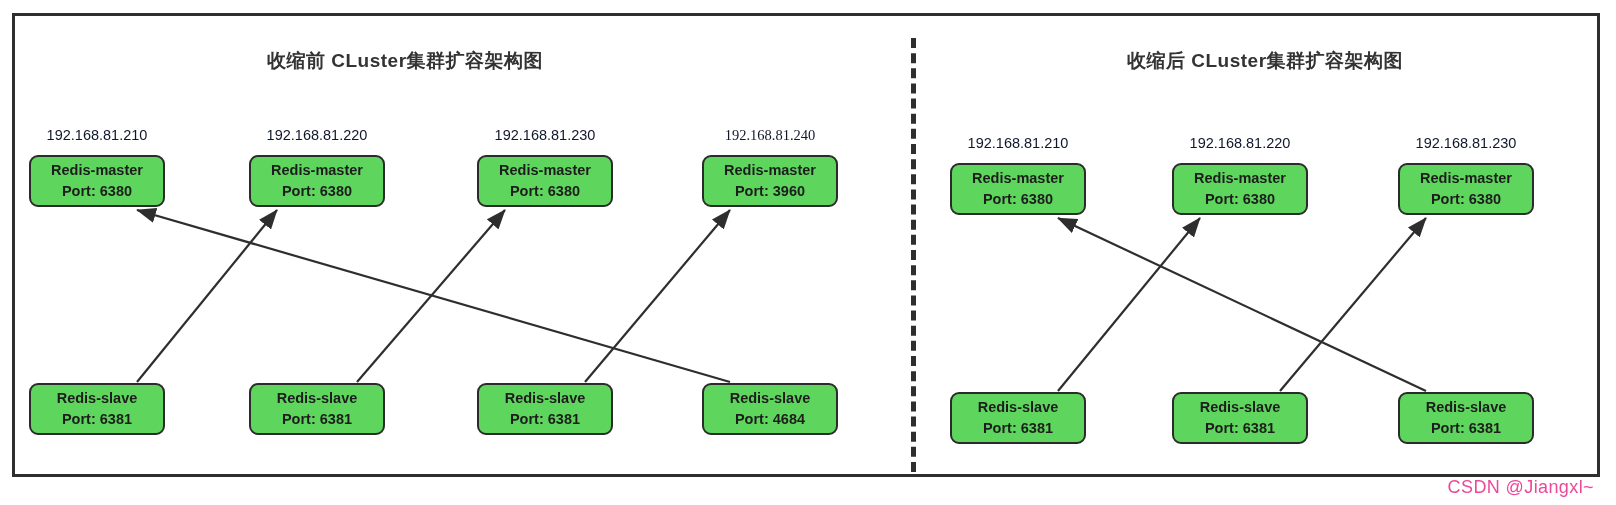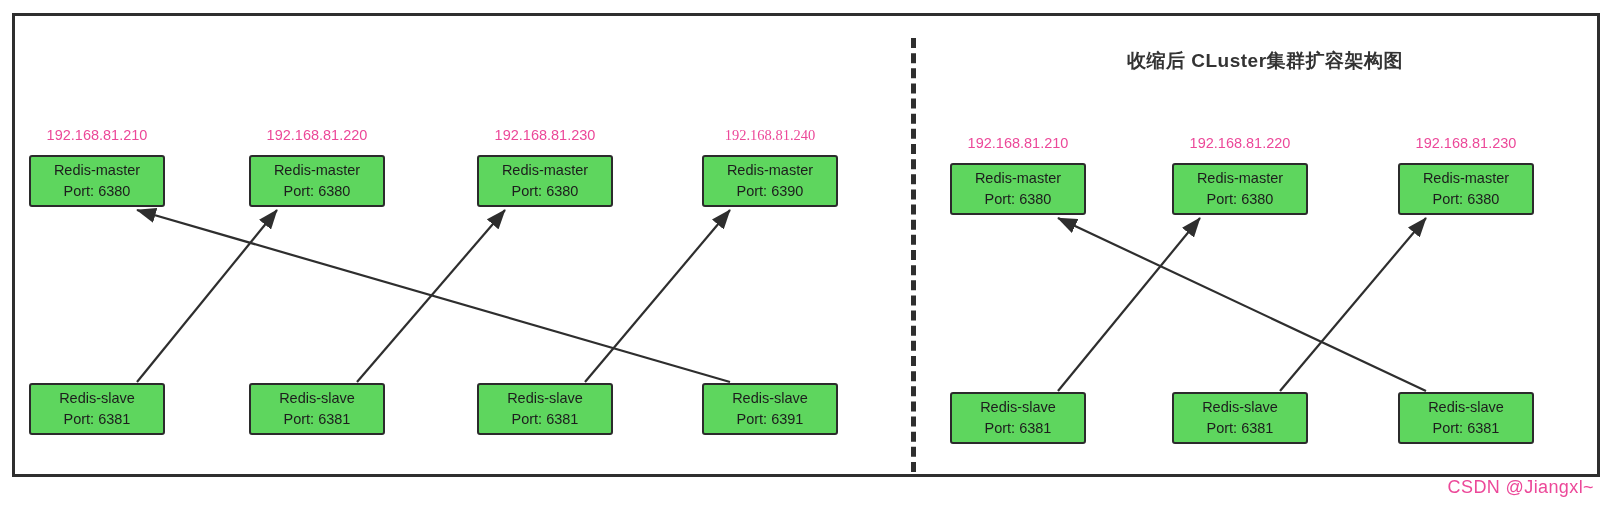--- a/index.html
+++ b/index.html
@@ -53,37 +53,37 @@
     width: 810px;
   }
   #title-right {
     left: 920px;
     top: 48px;
     width: 690px;
   }
   .ip-label {
     position: absolute;
     font-size: 14.5px;
-    color: #ec4899;
+    color: #0f172a;
     text-align: center;
     white-space: nowrap;
     transform: translateX(-50%);
   }
   .node {
     position: absolute;
     background: #5ed65e;
     border: 2.5px solid #2b2b2b;
-    border-radius: 3px;
+    border-radius: 9px;
     box-sizing: border-box;
     display: flex;
     flex-direction: column;
     align-items: center;
     justify-content: center;
     font-size: 14.5px;
-    font-weight: normal;
+    font-weight: bold;
     color: #1d1d1d;
     line-height: 1.42;
     transform: translateX(-50%);
   }
   .node .role { white-space: nowrap; }
   .node .port { white-space: nowrap; }
   svg.links {
     position: absolute;
     left: 0; top: 0;
     width: 1616px;
@@ -117,20 +117,21 @@
     </defs>
   <line x1="137" y1="382" x2="277" y2="210" stroke="#2e2e2e" stroke-width="2.2" marker-end="url(#arrowhead)"></line>
       <line x1="357" y1="382" x2="505" y2="210" stroke="#2e2e2e" stroke-width="2.2" marker-end="url(#arrowhead)"></line>
       <line x1="585" y1="382" x2="730" y2="210" stroke="#2e2e2e" stroke-width="2.2" marker-end="url(#arrowhead)"></line>
       <line x1="730" y1="382" x2="137" y2="210" stroke="#2e2e2e" stroke-width="2.2" marker-end="url(#arrowhead)"></line>
       <line x1="1058" y1="391" x2="1200" y2="218" stroke="#2e2e2e" stroke-width="2.2" marker-end="url(#arrowhead)"></line>
       <line x1="1280" y1="391" x2="1426" y2="218" stroke="#2e2e2e" stroke-width="2.2" marker-end="url(#arrowhead)"></line>
       <line x1="1426" y1="391" x2="1058" y2="218" stroke="#2e2e2e" stroke-width="2.2" marker-end="url(#arrowhead)"></line>
     </svg>
 
+  <div id="title-left" class="panel-title">收缩前 CLuster集群扩容架构图</div>
   <div id="title-right" class="panel-title">收缩后 CLuster集群扩容架构图</div>
 
   <div id="nodes-layer">
       <div class="ip-label" style="left: 97px; top: 127px;">192.168.81.210</div>
       <div class="node" style="left: 97px; top: 155px; width: 136px; height: 52px;">
         <span class="role">Redis-master</span>
         <span class="port">Port: 6380</span>
       </div>
       <div class="node" style="left: 97px; top: 383px; width: 136px; height: 52px;">
         <span class="role">Redis-slave</span>
@@ -150,25 +151,25 @@
         <span class="role">Redis-master</span>
         <span class="port">Port: 6380</span>
       </div>
       <div class="node" style="left: 545px; top: 383px; width: 136px; height: 52px;">
         <span class="role">Redis-slave</span>
         <span class="port">Port: 6381</span>
       </div>
       <div class="ip-label" style="left: 770px; top: 127px; font-family: Liberation Serif, serif;">192.168.81.240</div>
       <div class="node" style="left: 770px; top: 155px; width: 136px; height: 52px;">
         <span class="role">Redis-master</span>
-        <span class="port">Port: 6390</span>
+        <span class="port">Port: 3960</span>
       </div>
       <div class="node" style="left: 770px; top: 383px; width: 136px; height: 52px;">
         <span class="role">Redis-slave</span>
-        <span class="port">Port: 6391</span>
+        <span class="port">Port: 4684</span>
       </div>
       <div class="ip-label" style="left: 1018px; top: 135px;">192.168.81.210</div>
       <div class="node" style="left: 1018px; top: 163px; width: 136px; height: 52px;">
         <span class="role">Redis-master</span>
         <span class="port">Port: 6380</span>
       </div>
       <div class="node" style="left: 1018px; top: 392px; width: 136px; height: 52px;">
         <span class="role">Redis-slave</span>
         <span class="port">Port: 6381</span>
       </div>

